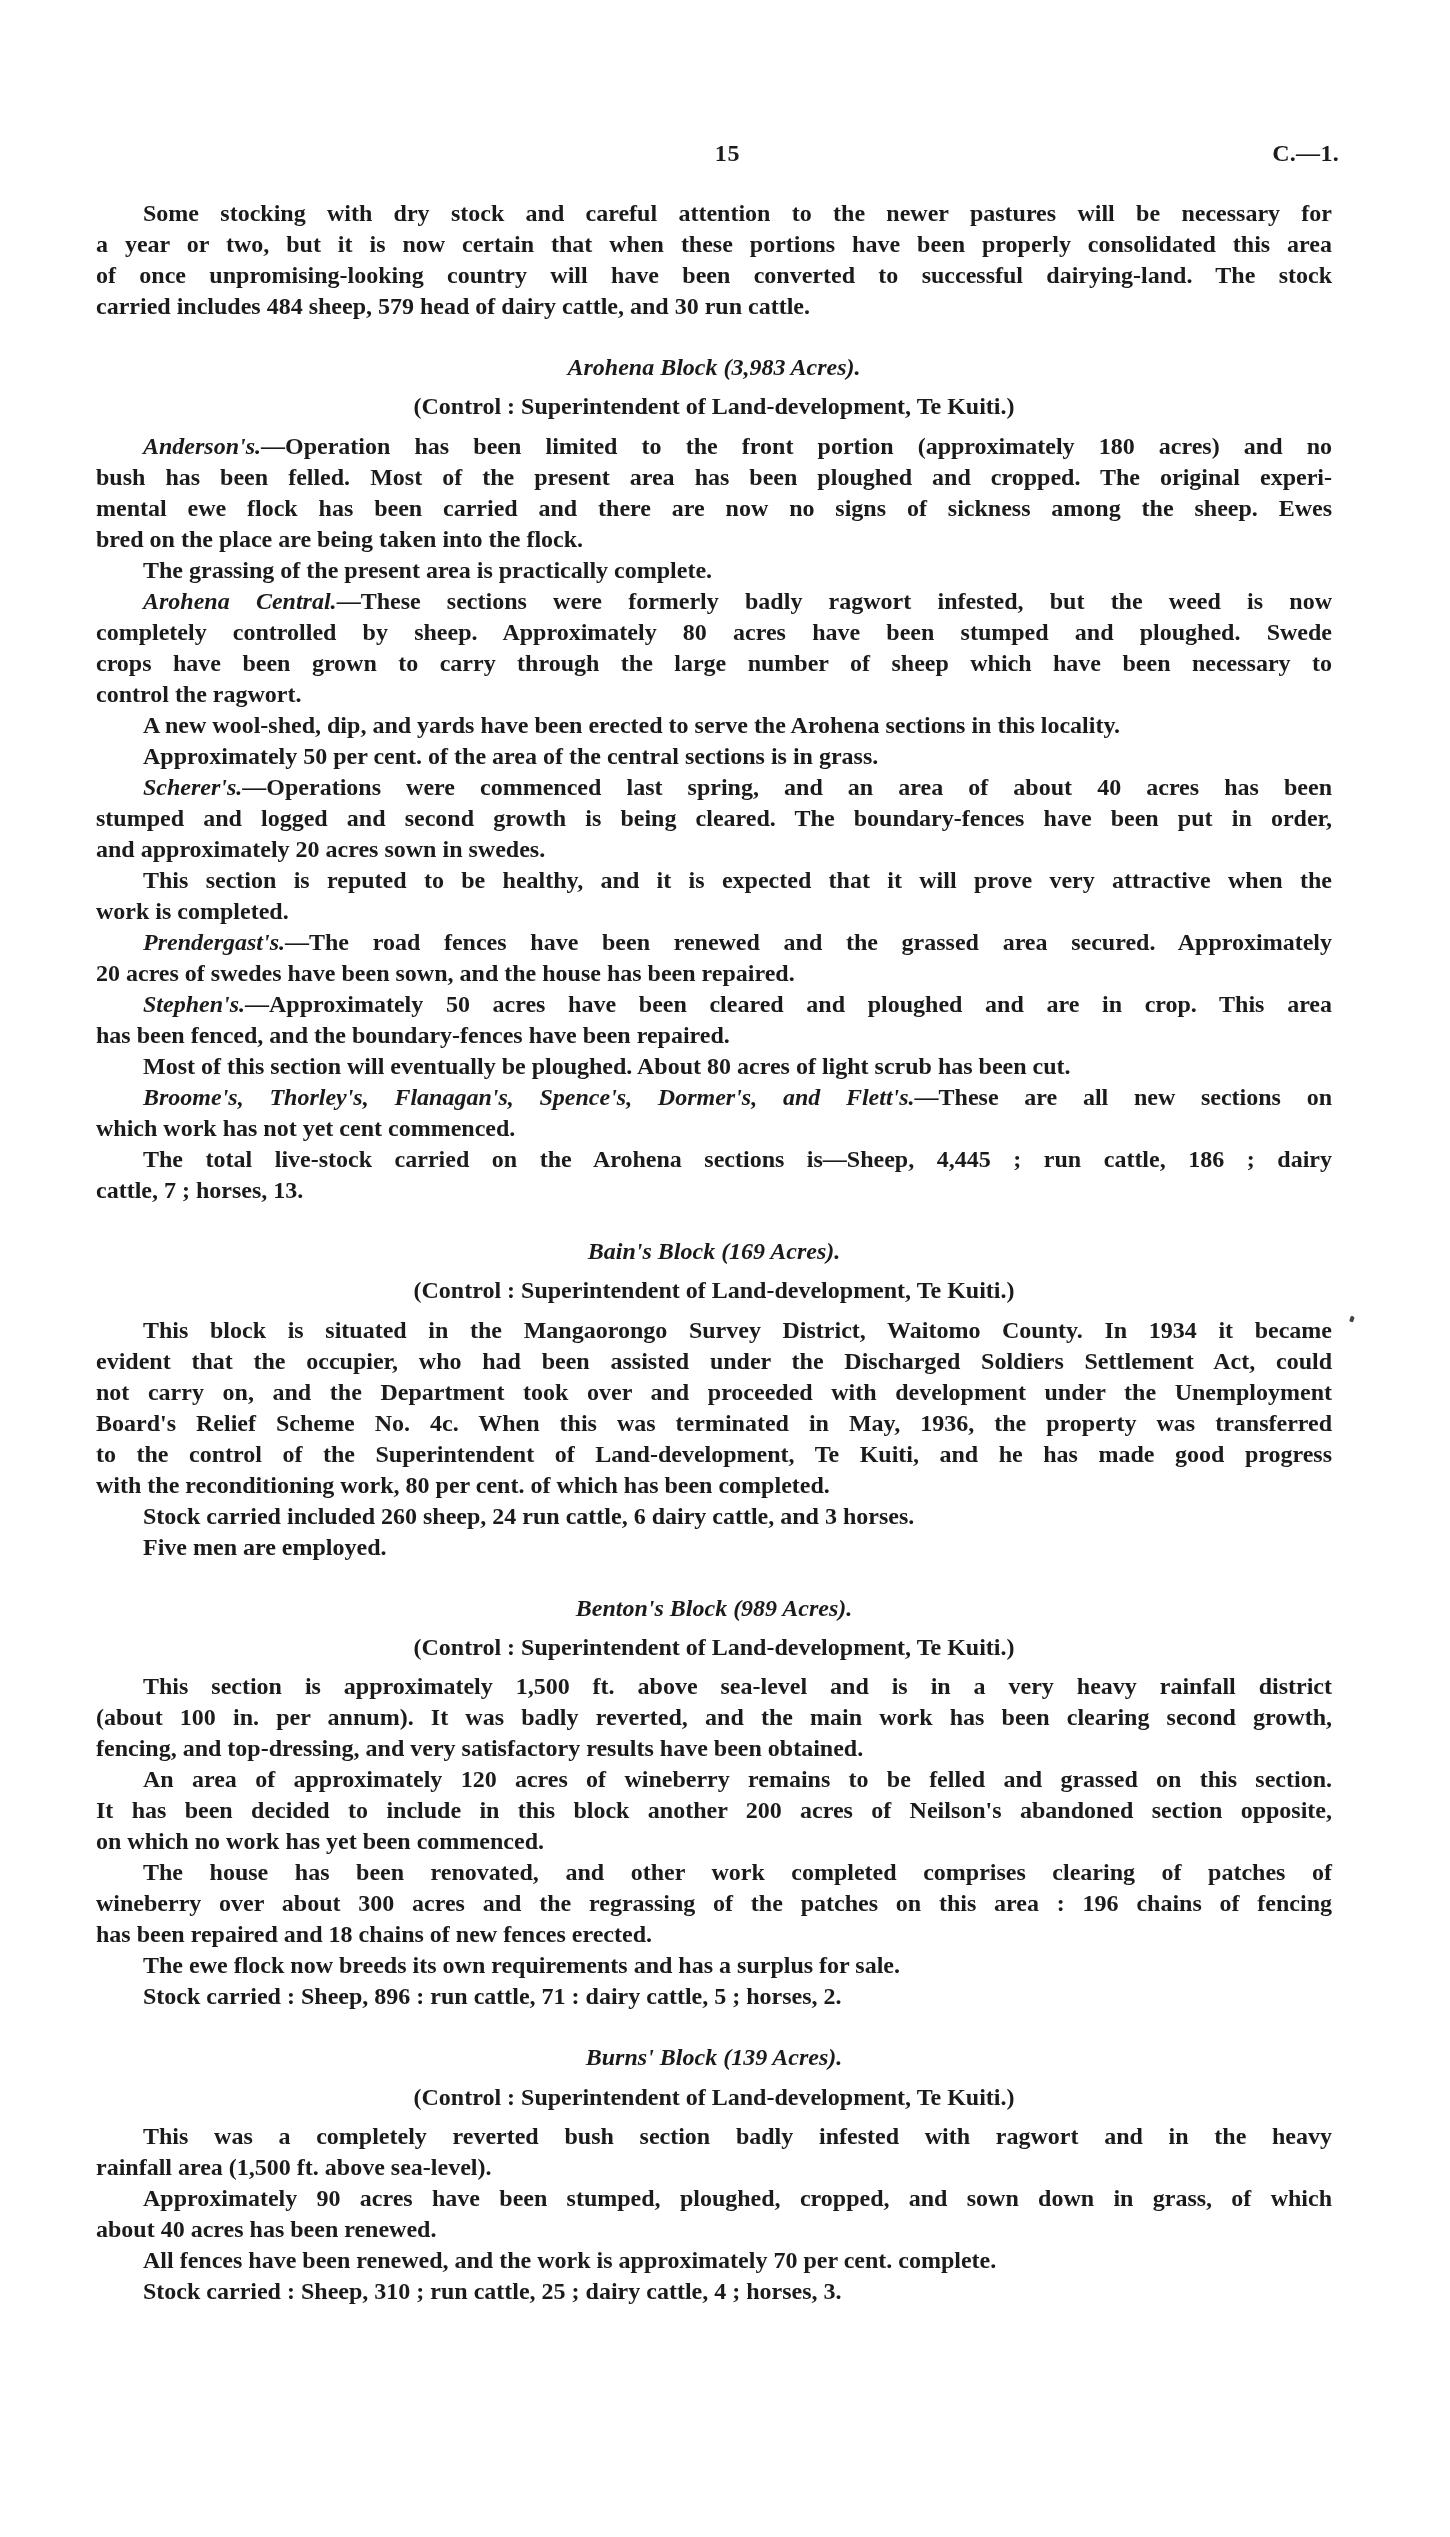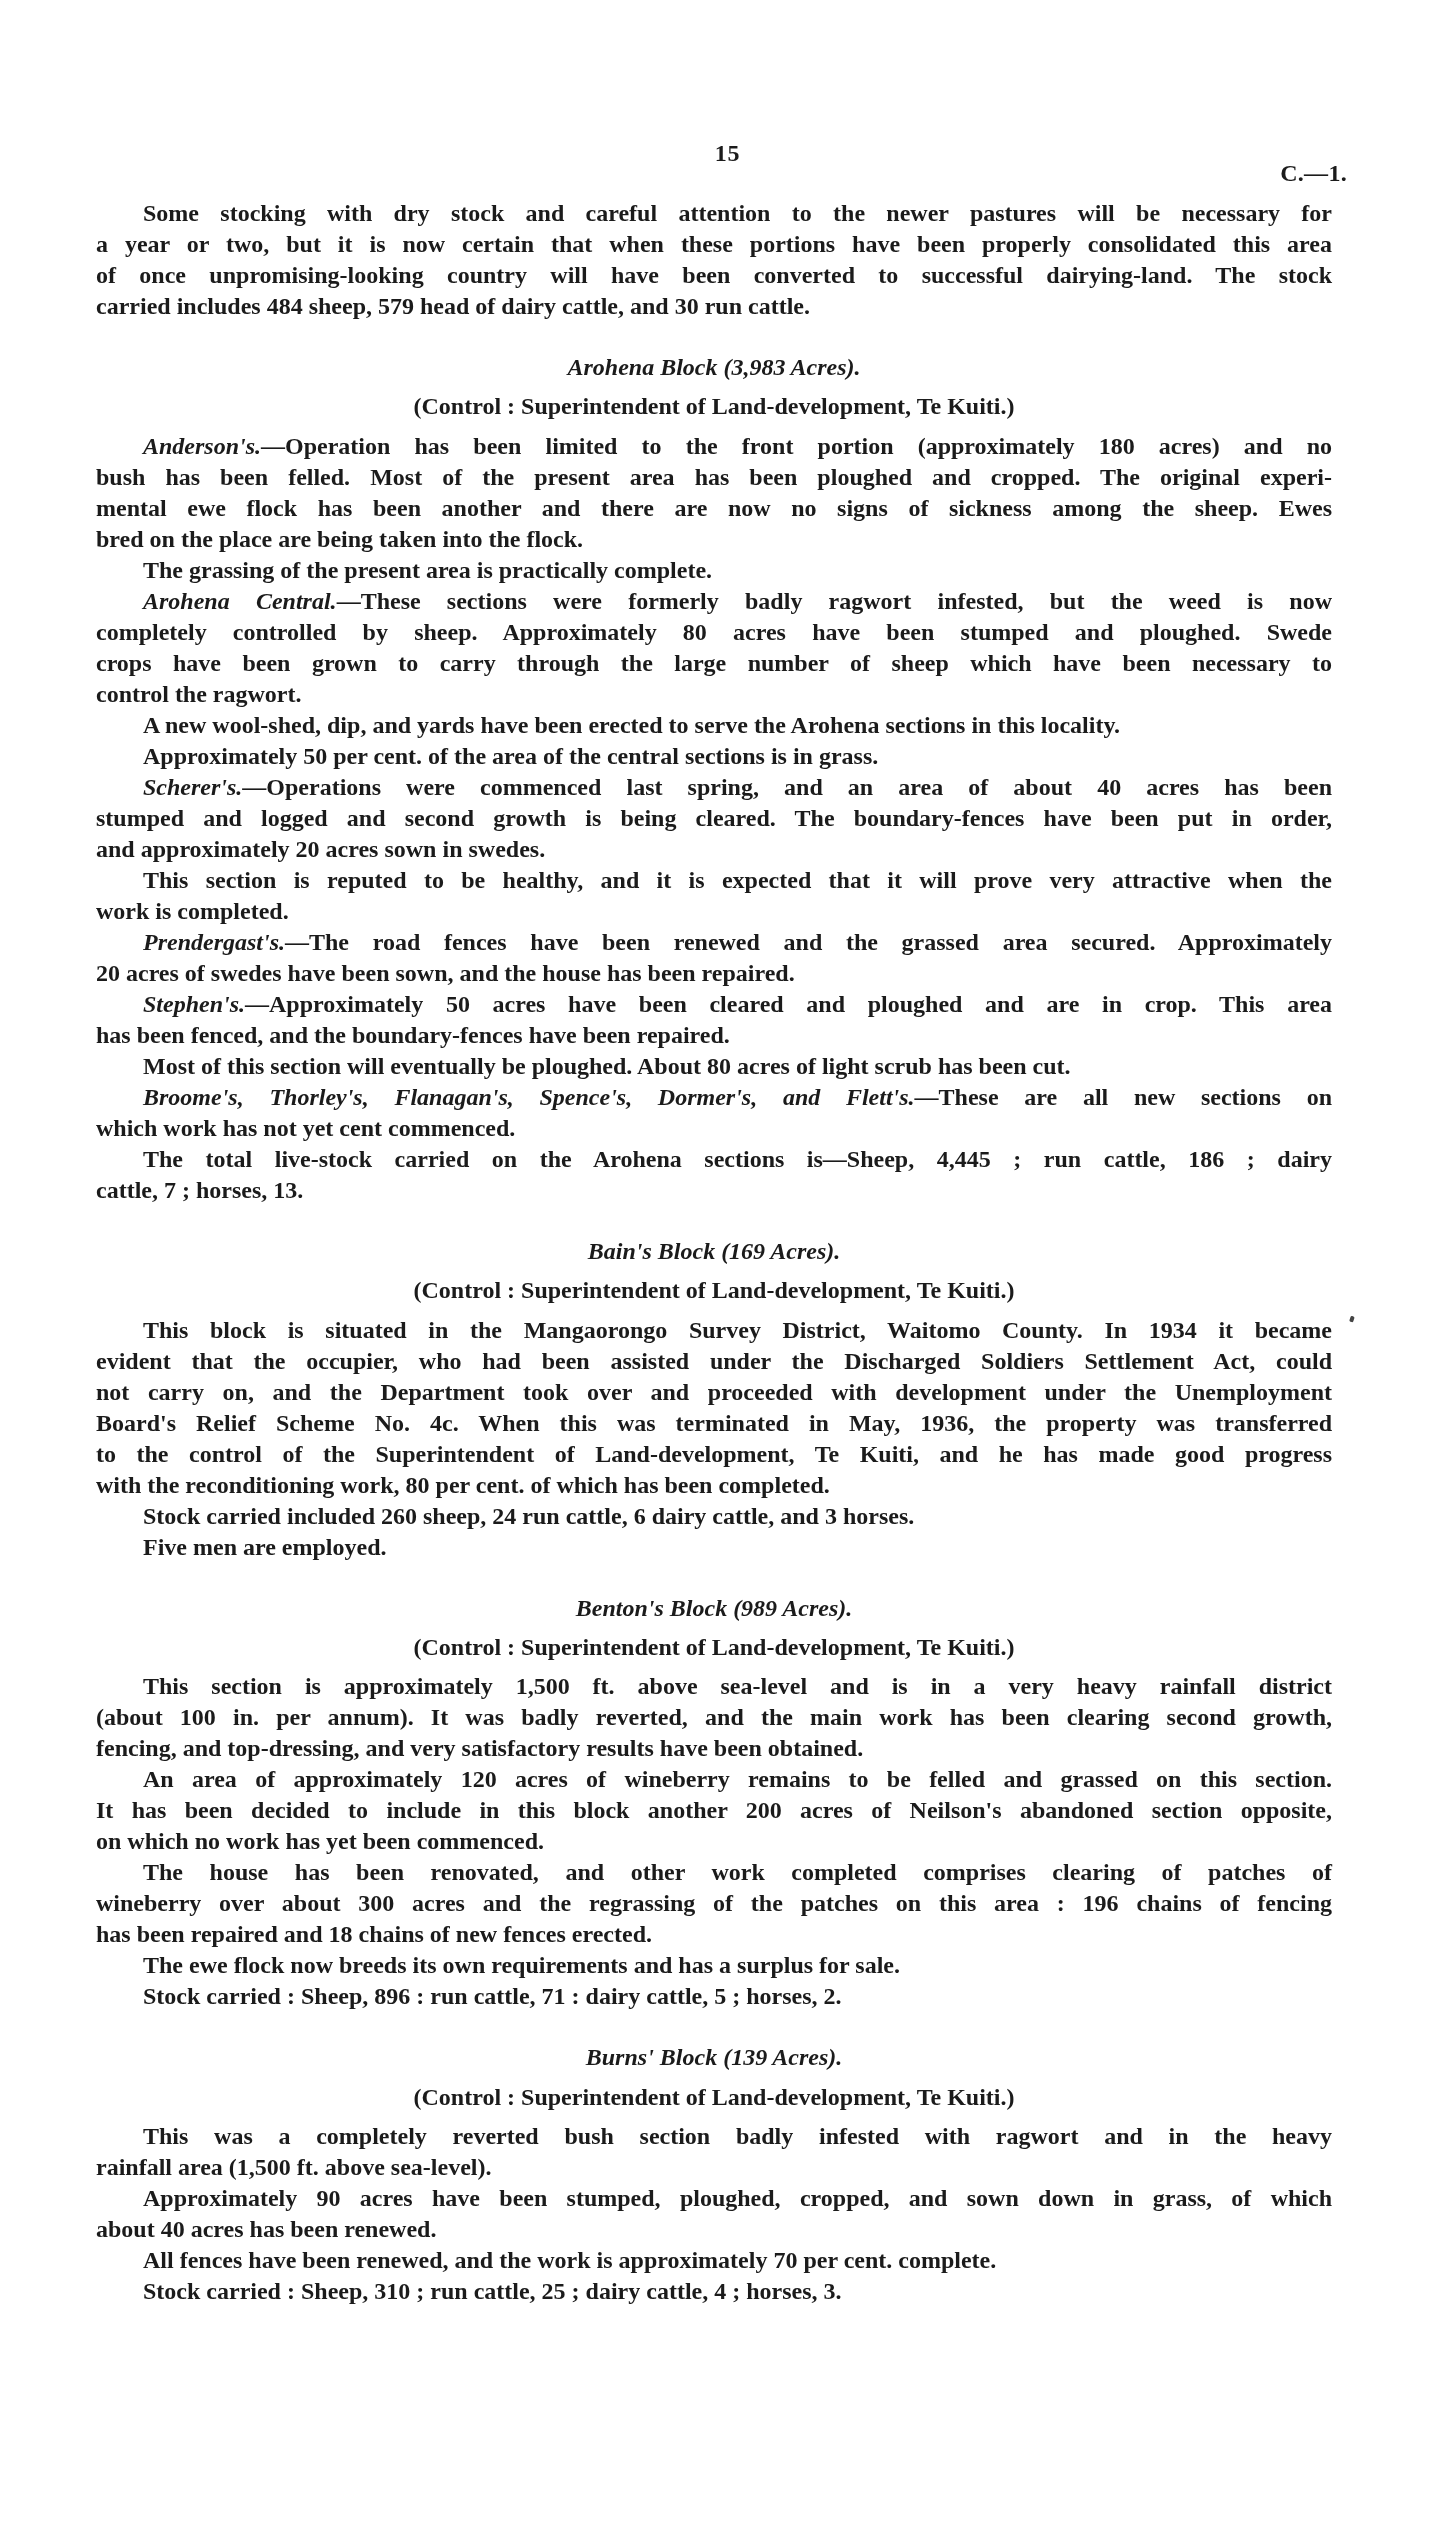--- a/index.html
+++ b/index.html
@@ -24,24 +24,23 @@
     height: 31px;
   }
   .page-num {
     position: absolute;
     left: 0; right: 0;
     text-align: center;
     letter-spacing: 0.7px;
   }
   .doc-code {
     position: absolute;
-    right: 0;
+    right: 8px;
     top: 0;
     letter-spacing: 0.3px;
-    margin-top: 20px;
   }
   .content {
     position: absolute;
     top: 198px;
     left: 96px;
     width: 1236px;
   }
   .para { margin: 0; }
   .line { text-align: justify; text-align-last: justify; }
   .line.last { text-align-last: left; }
@@ -81,21 +80,21 @@
         <div class="line first">Some stocking with dry stock and careful attention to the newer pastures will be necessary for</div>
         <div class="line">a year or two, but it is now certain that when these portions have been properly consolidated this area</div>
         <div class="line">of once unpromising-looking country will have been converted to successful dairying-land.  The stock</div>
         <div class="line last">carried includes 484 sheep, 579 head of dairy cattle, and 30 run cattle.</div>
       </div>
       <div class="block-heading">Arohena Block (3,983 Acres).</div>
       <div class="control-line">(Control : Superintendent of Land-development, Te Kuiti.)</div>
       <div class="para">
         <div class="line first"><i>Anderson's.</i>—Operation has been limited to the front portion (approximately 180 acres) and no</div>
         <div class="line">bush has been felled.  Most of the present area has been ploughed and cropped.  The original experi-</div>
-        <div class="line">mental ewe flock has been another and there are now no signs of sickness among the sheep.  Ewes</div>
+        <div class="line">mental ewe flock has been carried and there are now no signs of sickness among the sheep.  Ewes</div>
         <div class="line last">bred on the place are being taken into the flock.</div>
       </div>
       <div class="para">
         <div class="line first last">The grassing of the present area is practically complete.</div>
       </div>
       <div class="para">
         <div class="line first"><i>Arohena Central.</i>—These sections were formerly badly ragwort infested, but the weed is now</div>
         <div class="line">completely controlled by sheep.  Approximately 80 acres have been stumped and ploughed.  Swede</div>
         <div class="line">crops have been grown to carry through the large number of sheep which have been necessary to</div>
         <div class="line last">control the ragwort.</div>

